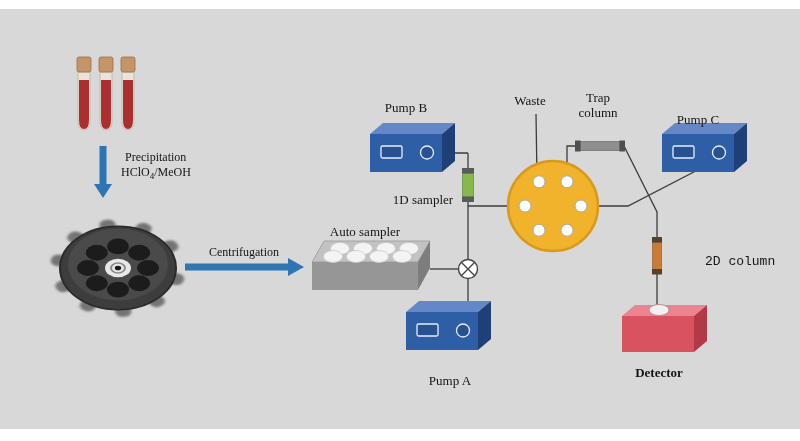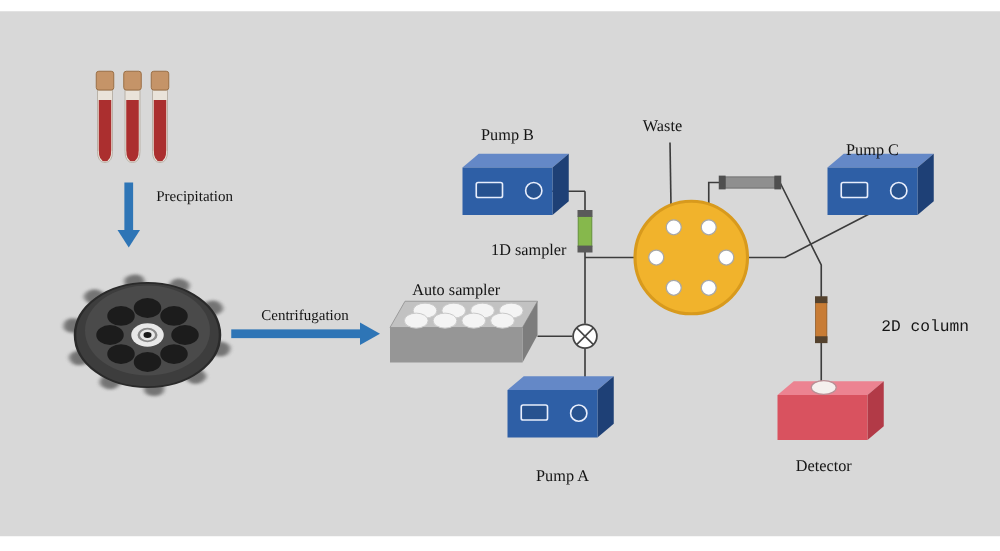--- a/index.html
+++ b/index.html
@@ -177,34 +177,39 @@
     <g>
       <polygon points="622,316 694,316 707,305 635,305" fill="#ec8391"></polygon>
       <polygon points="694,316 707,305 707,341 694,352" fill="#b23a47"></polygon>
       <rect x="622" y="316" width="72" height="36" fill="#d9525f"></rect>
       <ellipse cx="659" cy="310" rx="10" ry="5.5" fill="#f5f0ee" stroke="#b98f95" stroke-width="1"></ellipse>
     </g>
   </svg>
 
   <div class="lbl small left" style="left:121px;top:150px;width:95px;">
     <div style="margin-left:4px;">Precipitation</div>
+    <div><span>HClO</span><sub class="f">4</sub><span>/MeOH</span></div>
   </div>
 
   <div class="lbl small" style="left:192px;top:245px;width:104px;">Centrifugation</div>
 
   <div class="lbl" style="left:310px;top:224px;width:110px;">Auto sampler</div>
 
   <div class="lbl" style="left:368px;top:100px;width:76px;font-family:Liberation Serif, serif;">Pump B</div>
 
   <div class="lbl" style="left:410px;top:373px;width:80px;">Pump A</div>
 
   <div class="lbl" style="left:660px;top:112px;width:76px;">Pump C</div>
 
   <div class="lbl" style="left:388px;top:192px;width:70px;">1D sampler</div>
 
   <div class="lbl" style="left:504px;top:93px;width:52px;">Waste</div>
 
+  <div class="lbl" style="left:570px;top:90px;width:56px;">
+    <div>Trap</div>
+    <div>column</div>
+  </div>
 
   <div class="lbl left" style="left:705px;top:254px;width:80px;font-family:Liberation Mono, monospace;">2D column</div>
 
-  <div class="lbl" style="left:620px;top:365px;width:78px;">Detector</div>
+  <div class="lbl" style="left:620px;top:365px;width:78px;font-weight:bold;">Detector</div>
 
 </div>
 
 </body></html>

